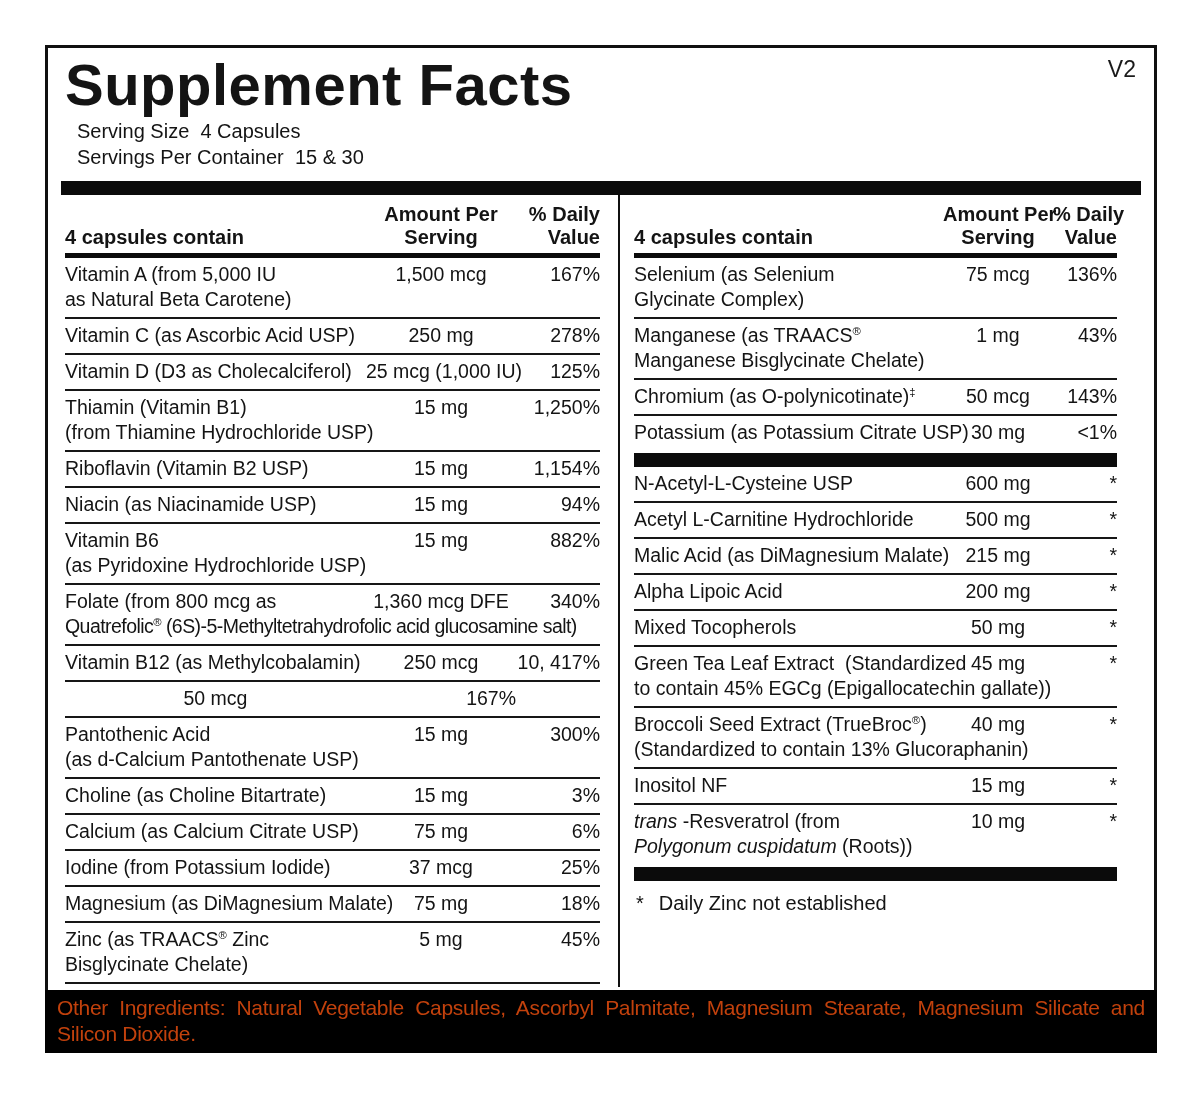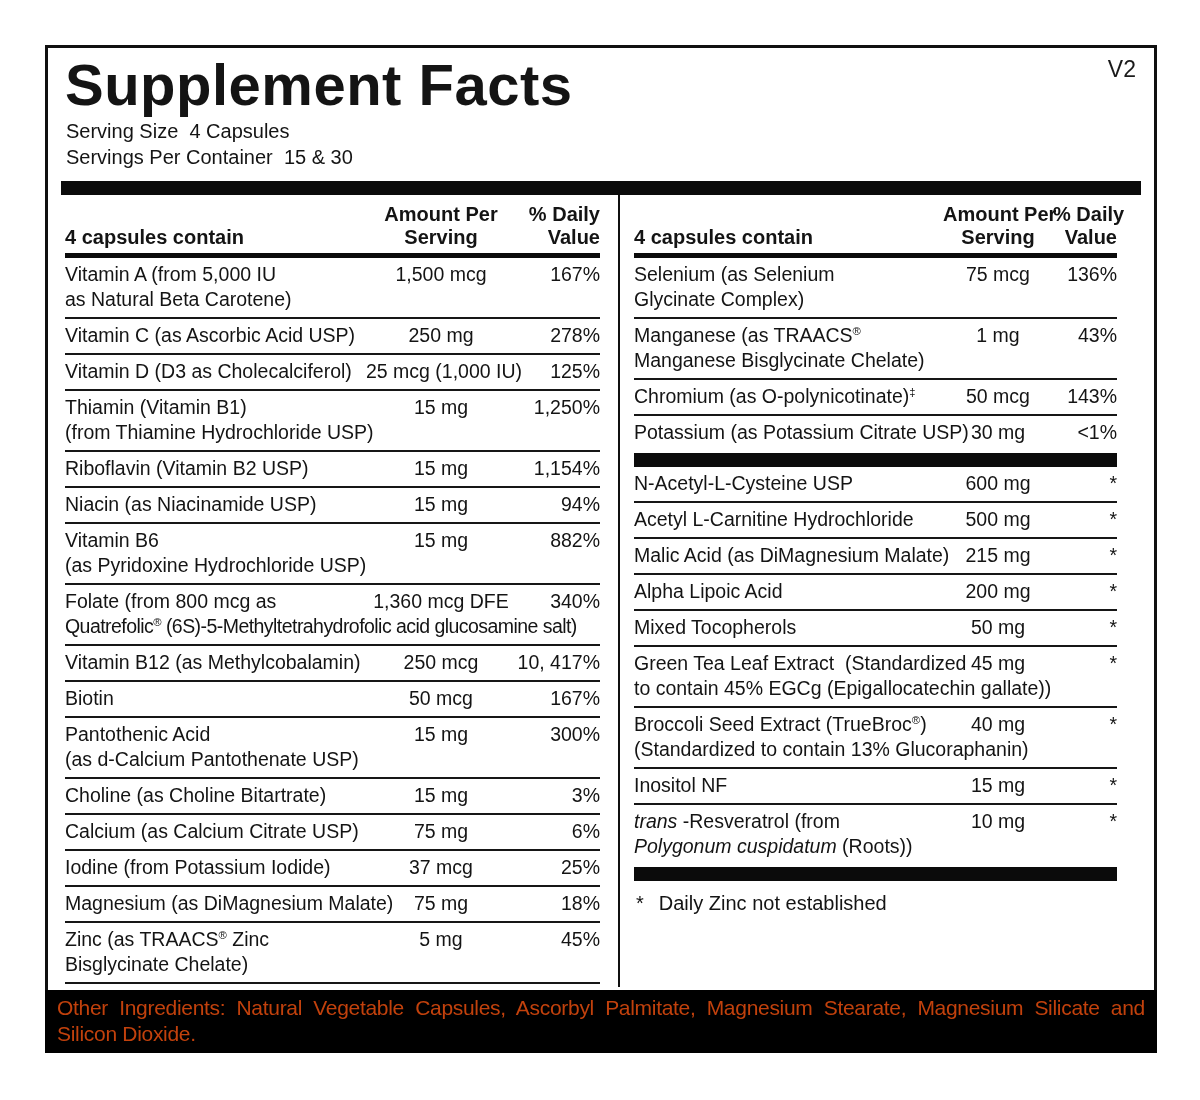--- a/index.html
+++ b/index.html
@@ -1,21 +1,21 @@
 <!DOCTYPE html>
 <html><head>
 <meta charset="utf-8">
 <style>
   html,body{margin:0;padding:0;background:#ffffff;}
   body{width:1200px;height:1100px;position:relative;font-family:"Liberation Sans",sans-serif;color:#141414;}
   .label{position:absolute;left:45px;top:45px;width:1112px;height:1008px;border:3px solid #101010;box-sizing:border-box;background:#fff;}
   .inner{padding:2px 13px 0 13px;}
   .version{position:absolute;top:8px;right:18px;font-size:23px;color:#1a1a1a;}
   .title{font-size:58px;font-weight:bold;letter-spacing:0.5px;margin:6px 0 4px 4px;line-height:1.0;}
-  .serving{font-size:20px;line-height:26px;margin-left:5px;white-space:pre;}
+  .serving{font-size:20px;line-height:26px;margin-left:16px;white-space:pre;}
   .topbar{height:14px;background:#0b0b0b;margin-top:11px;}
   .columns{display:flex;align-items:stretch;min-height:792px;}
   .col{box-sizing:border-box;}
   .col-left{width:557px;padding:0 18px 0 4px;--aw:150px;--dw:84px;}
   .col-right{flex:1;border-left:2px solid #101010;padding:0 24px 0 14px;--aw:110px;--dw:64px;}
   .col-header{display:grid;grid-template-columns:minmax(0,1fr) var(--aw) var(--dw);padding:8px 0 4px 0;font-weight:bold;font-size:20px;}
   .ch-name{align-self:end;white-space:pre;}
   .ch-amt{text-align:center;line-height:23px;white-space:pre;}
   .ch-dv{text-align:right;line-height:23px;white-space:pre;}
   .header-rule{height:5px;background:#0b0b0b;}
@@ -116,21 +116,20 @@
           </div>
           <div class="row">
             <div class="line1">
               <div class="r-name"><span>Vitamin B12 (as Methylcobalamin)</span></div>
               <div class="r-amount">250 mcg</div>
               <div class="r-dv">10, 417%</div>
             </div>
           </div>
           <div class="row">
             <div class="line1">
-              <div class="r-name"><span>Biotin</span></div>
               <div class="r-amount">50 mcg</div>
               <div class="r-dv">167%</div>
             </div>
           </div>
           <div class="row">
             <div class="line1">
               <div class="r-name"><span>Pantothenic Acid</span></div>
               <div class="r-amount">15 mg</div>
               <div class="r-dv">300%</div>
             </div>

